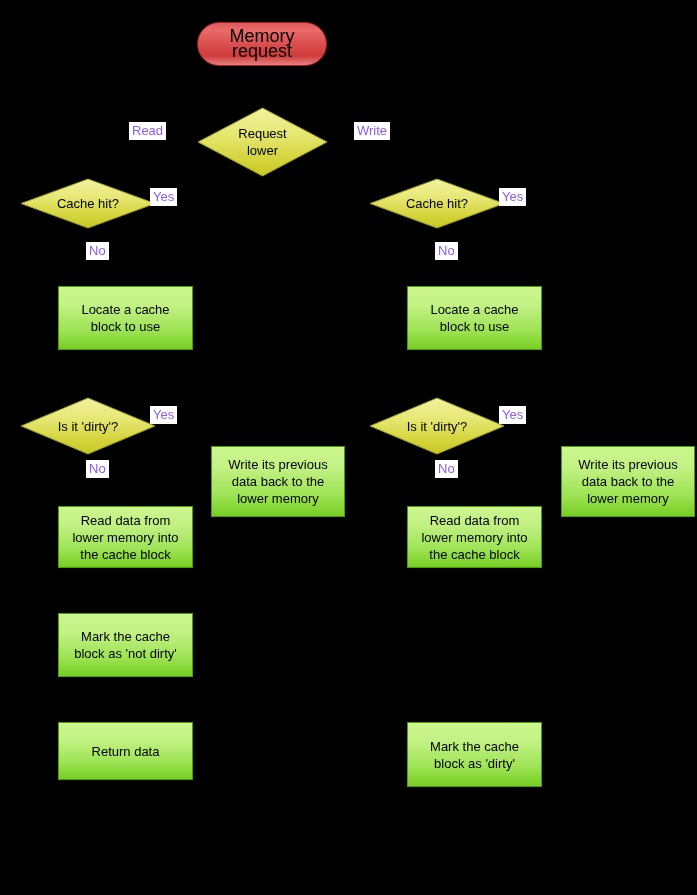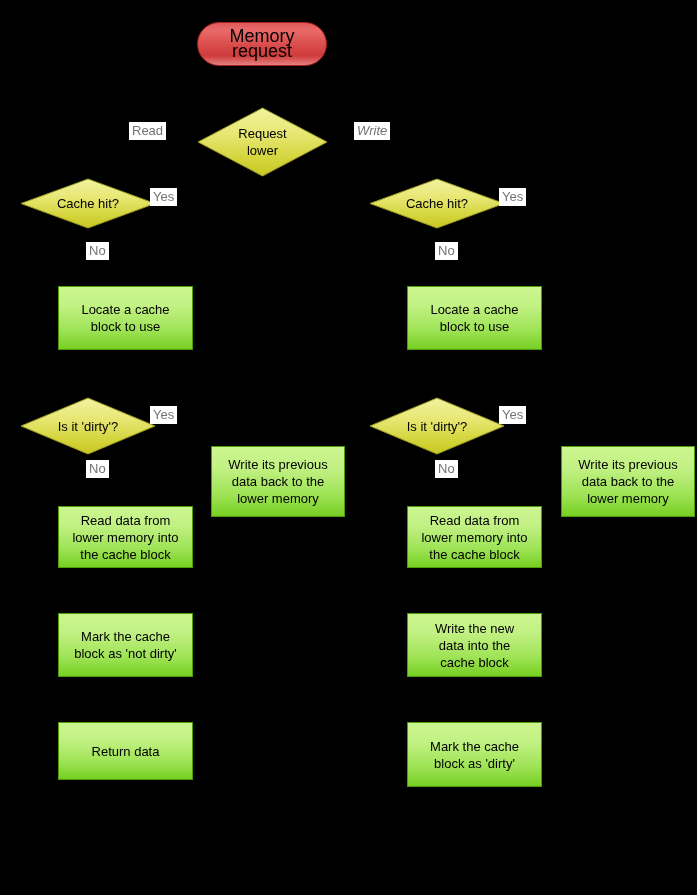--- a/index.html
+++ b/index.html
@@ -76,21 +76,21 @@
     color: #000000;
     font-size: 13px;
     line-height: 17px;
     pointer-events: none;
   }
 
   
   .edge-label {
     position: absolute;
     background: #ffffff;
-    color: #737373;
+    color: #8b5cf6;
     font-size: 13px;
     line-height: 15px;
     padding: 1px 3px 2px 3px;
     white-space: nowrap;
     box-sizing: border-box;
   }
 
   
   .connector-layer {
     position: absolute;
@@ -178,21 +178,21 @@
     </svg>
     <div class="diamond-label">
       <div>
         <div>Request</div>
         <div>lower</div>
       </div>
     </div>
   </div>
 
   <div class="edge-label" style="left:129px; top:122px;">Read</div>
-  <div class="edge-label" style="left:354px; top:122px;font-style:italic;">Write</div>
+  <div class="edge-label" style="left:354px; top:122px;">Write</div>
 
   <div class="decision" style="left:20px; top:178px; width:136px; height:51px;">
     <svg class="diamond-shape" viewBox="0 0 136 51" preserveAspectRatio="none">
       <polygon points="68,1 135,25.5 68,50 1,25.5" fill="url(#dg1)" stroke="#9a9a20" stroke-width="1"></polygon>
     </svg>
     <div class="diamond-label">
       <div>Cache hit?</div>
     </div>
   </div>
   <div class="edge-label" style="left:150px; top:188px;">Yes</div>
@@ -277,27 +277,20 @@
     </div>
   </div>
 
   <div class="node process" style="left:20px; top:613px; width:135px; height:64px;">
     <div>
       <div>Mark the cache</div>
       <div>block as 'not dirty'</div>
     </div>
   </div>
 
-  <div class="node process" style="left:369px; top:613px; width:135px; height:64px;">
-    <div>
-      <div>Write the new</div>
-      <div>data into the</div>
-      <div>cache block</div>
-    </div>
-  </div>
 
   <div class="node process" style="left:20px; top:722px; width:135px; height:58px;">
     <div>Return data</div>
   </div>
 
   <div class="node process" style="left:369px; top:722px; width:135px; height:65px;">
     <div>
       <div>Mark the cache</div>
       <div>block as 'dirty'</div>
     </div>

